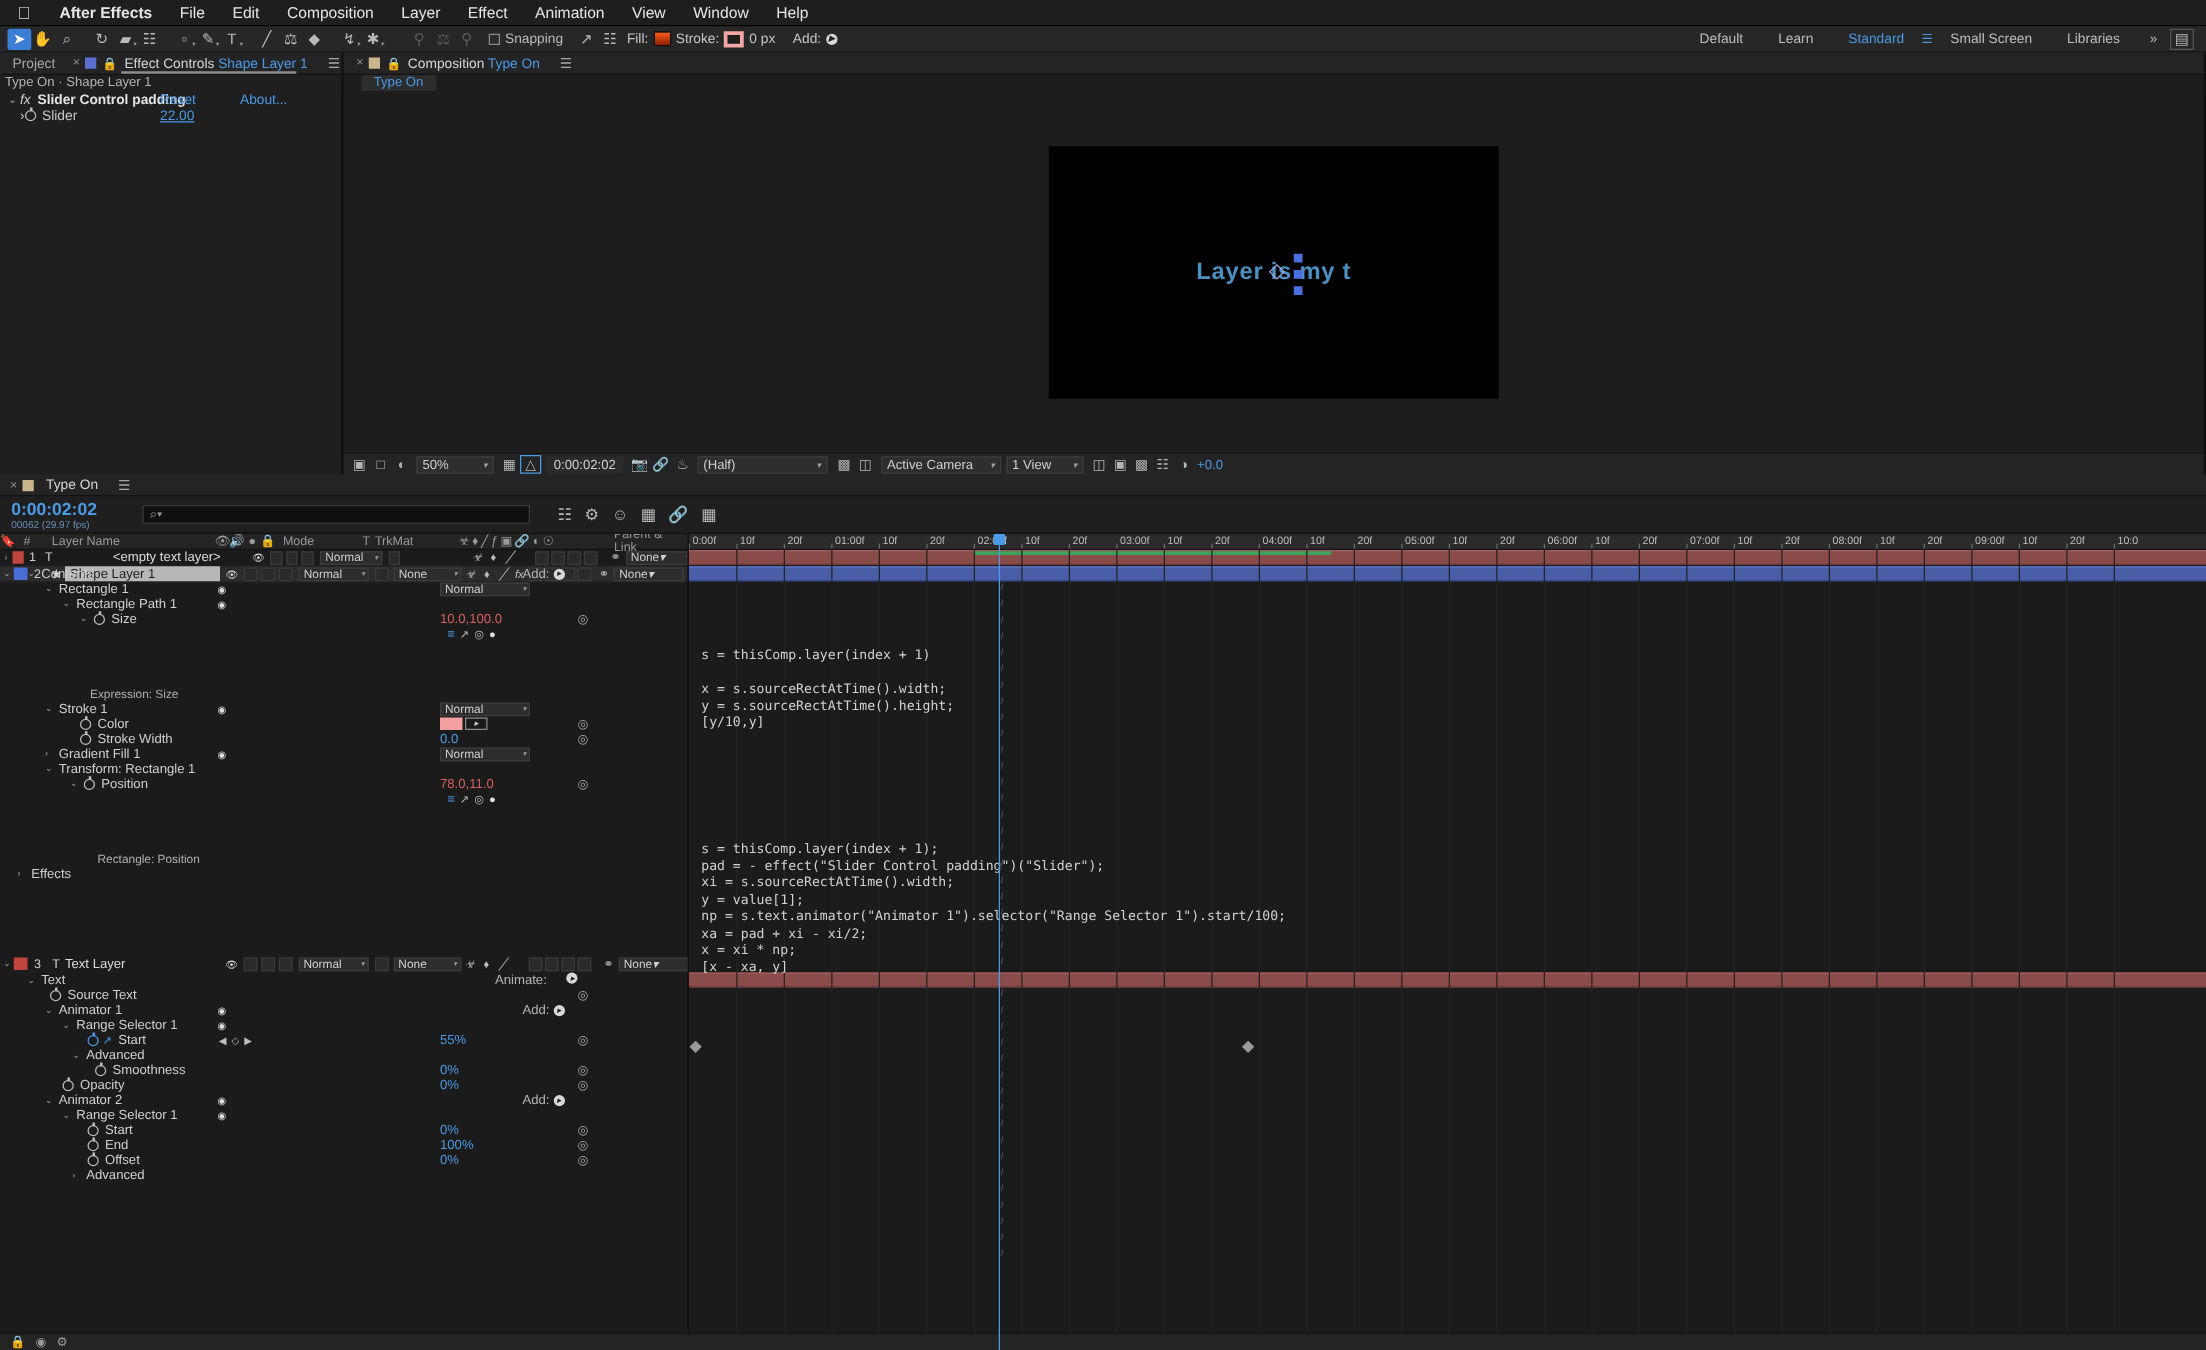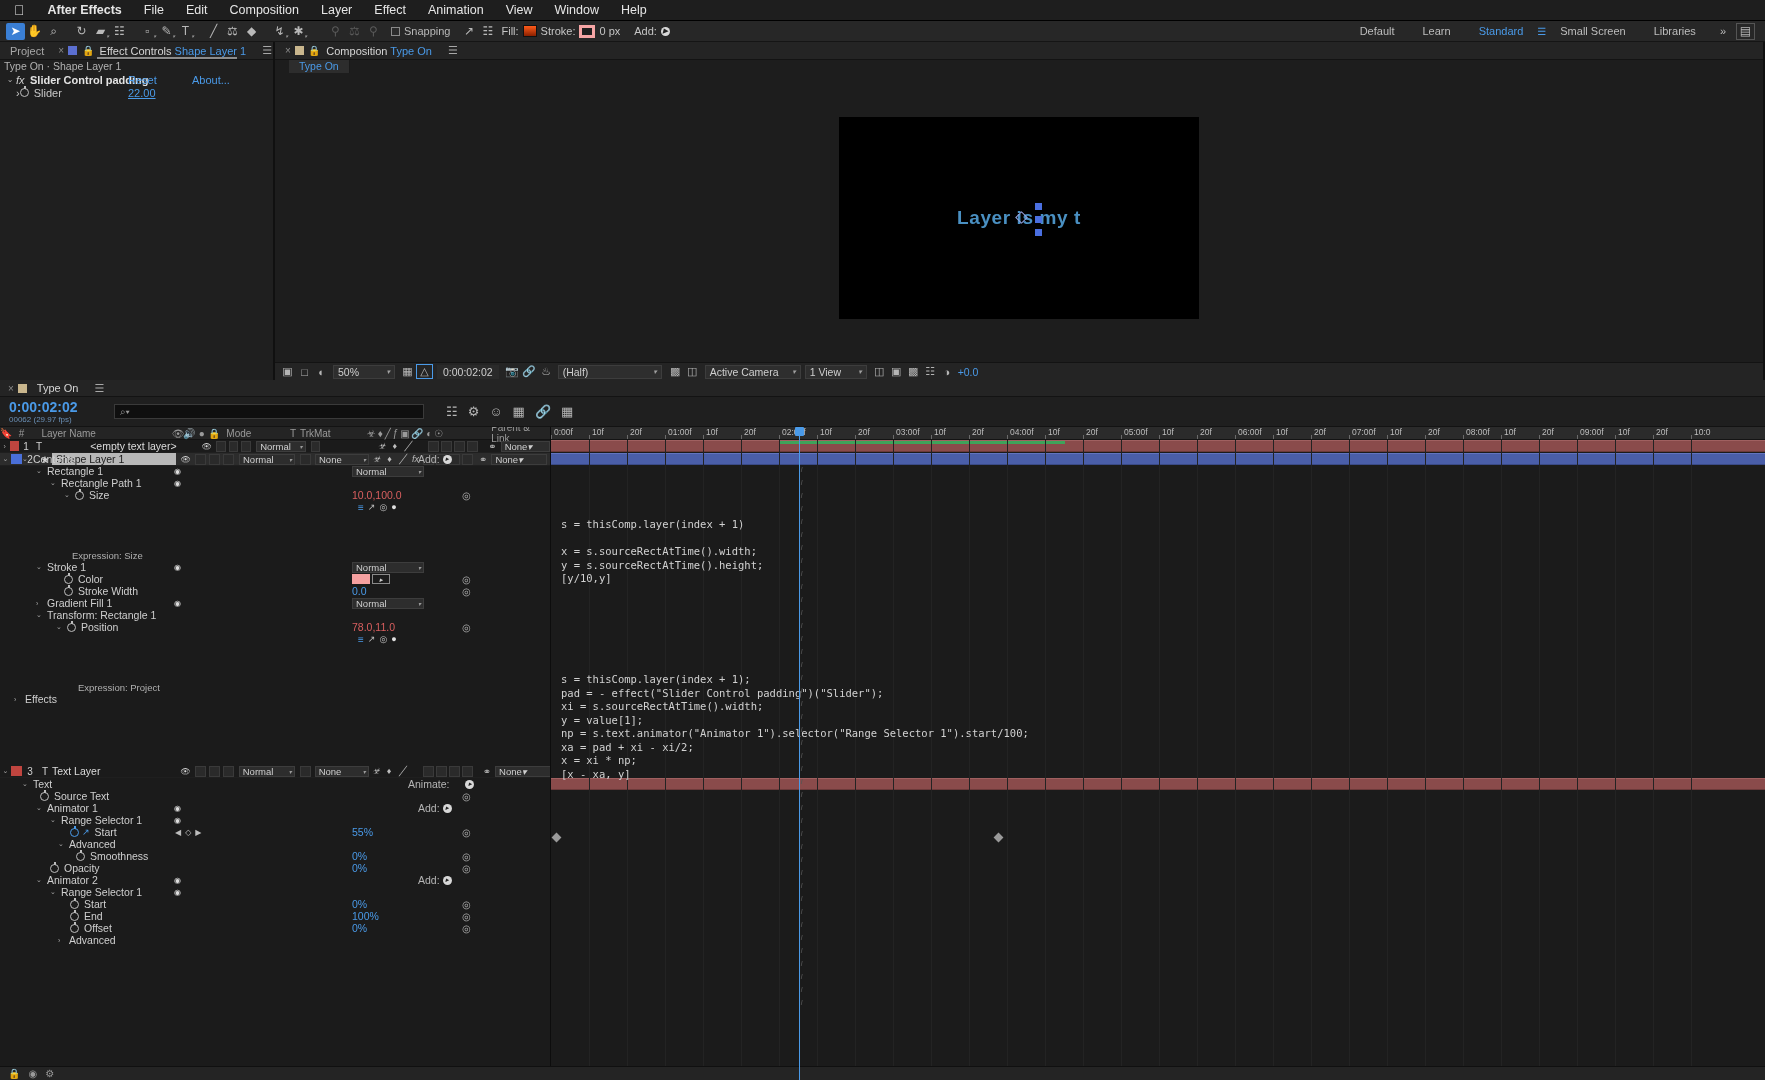--- a/index.html
+++ b/index.html
@@ -509,21 +509,21 @@
           <div class="prow" style="padding-left: 358px;">
             <span class="eqicon">≡</span>
             <span style="color:#bdbdbd;font-size:9px;padding-left:4px;">↗</span>
             <span style="color:#bdbdbd;font-size:9px;padding-left:4px;">◎</span>
             <span style="color:#e0e0e0;font-size:9px;padding-left:4px;">●</span>
           </div>
           <div class="prow"></div>
           <div class="prow"></div>
           <div class="prow"></div>
           <div class="prow" style="padding-left: 78px; height: 12px;">
-            <span class="lbl" style="padding-left: 0px; color: rgb(176, 176, 176); font-size: 9.5px;">Expression: Project</span>
+            <span class="lbl" style="padding-left: 0px; color: rgb(176, 176, 176); font-size: 9.5px;">Rectangle: Position</span>
           </div>
           <div class="prow" style="padding-left: 14px;">
             <span style="width: 11px; font-size: 7px; color: rgb(168, 168, 168);">›</span>
             <span class="lbl" style="padding-left: 0px;">Effects</span>
           </div>
         </div>
 
       <div class="lrow" style="position:absolute;top:338px;left:0;width:551px;">
         <span class="twist">⌄</span>
         <i class="colorchip" style="background:#c0453f;"></i>
@@ -557,21 +557,21 @@
         <span class="parentsel" style="margin-left:4px;">
             <span>None</span>
             <i class="dd">▾</i>
           </span>
       </div>
 
       <div id="text-props" style="position: absolute; left: 0px; width: 551px; top: 351px;">
           <div class="prow" style="padding-left: 22px;">
             <span style="width: 11px; font-size: 7px; color: rgb(168, 168, 168);">⌄</span>
             <span class="lbl" style="padding-left: 0px;">Text</span>
-            <span style="position: absolute; left: 408px; display: flex; gap: 16px; align-items: center; color: rgb(181, 181, 181);">
+            <span style="position: absolute; left: 396px; display: flex; gap: 16px; align-items: flex-start; color: rgb(181, 181, 181);">
               <span>Animate:</span>
               <i class="dotbtn">▸</i>
             </span>
           </div>
           <div class="prow" style="padding-left: 40px;">
             <i class="sw2"></i>
             <span class="lbl" style="padding-left: 5px;">Source Text</span>
             <span style="position: absolute; left: 462px; color: rgb(176, 176, 176); font-size: 10px;">◎</span>
           </div>
           <div class="prow" style="padding-left: 36px;">

